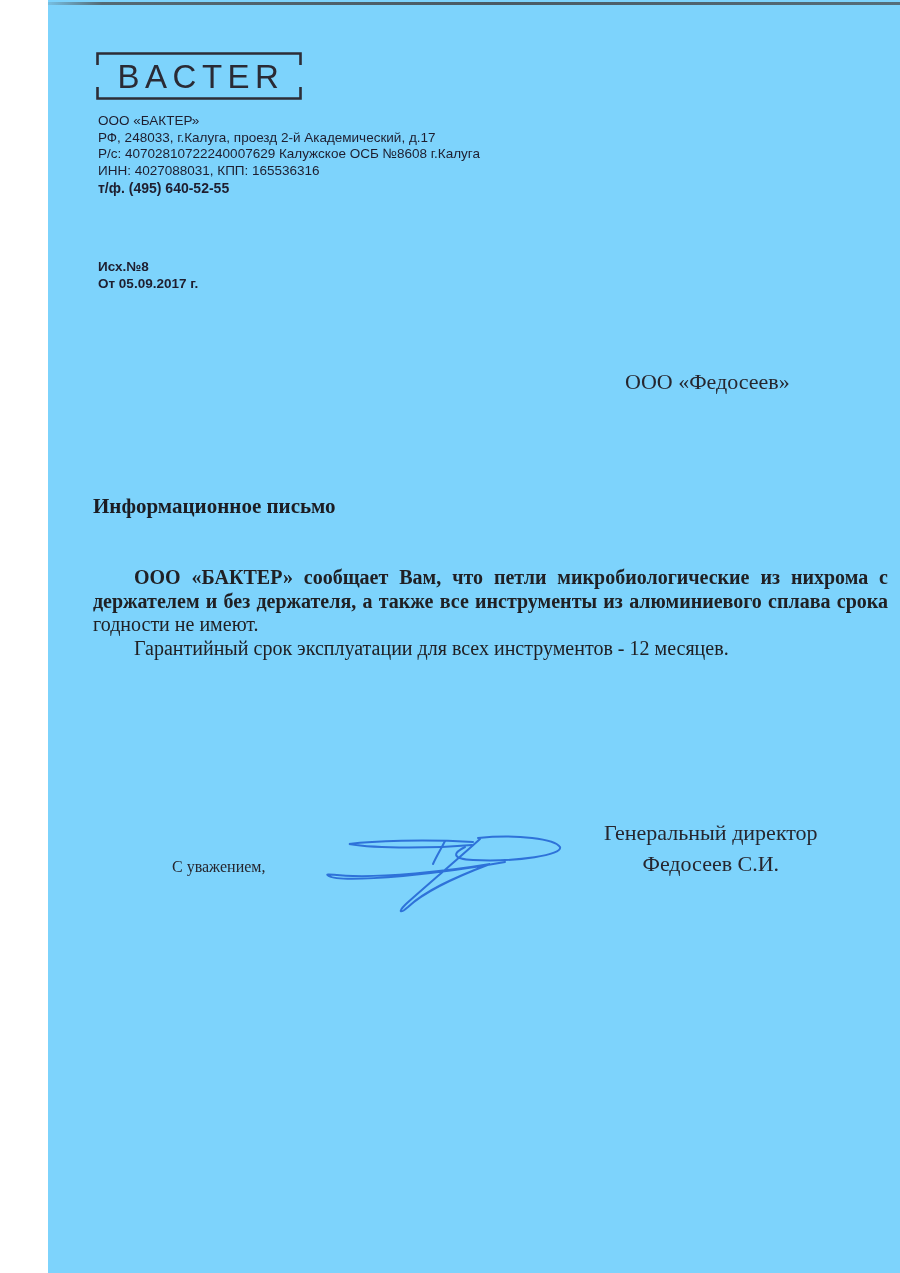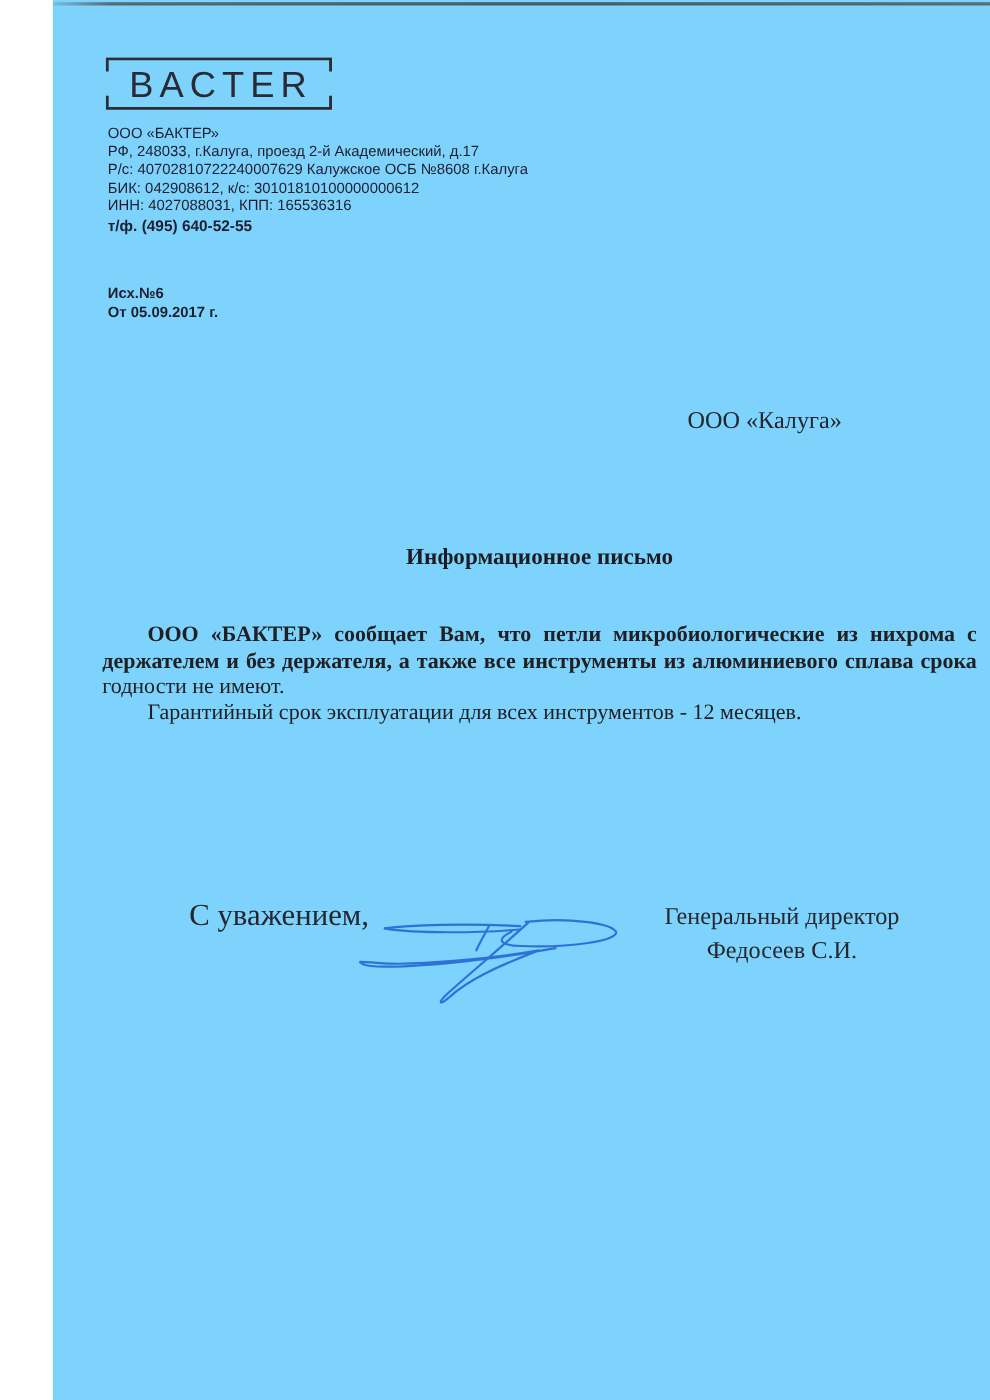--- a/index.html
+++ b/index.html
@@ -45,36 +45,35 @@
   }
   
   .recipient {
     position: absolute; left: 577px; top: 369px;
     font-size: 22px;
     color: #26262e;
     white-space: nowrap;
   }
   .letter-title {
     position: absolute; left: 45px; top: 494px; width: 795px;
-    text-align: center;
     font-size: 21px; font-weight: bold;
     color: #1c1c22;
   }
   .letter-body {
     position: absolute; left: 45px; top: 566px; width: 795px;
     font-size: 20px; line-height: 23.6px;
     color: #202024;
   }
   .letter-body .line { width: 100%; }
   .letter-body .indent { text-indent: 41px; }
   .letter-body .stretch { text-align: justify; text-align-last: justify; font-weight: bold; }
   
   .salutation {
-    position: absolute; left: 124px; top: 817px;
-    font-size: 28px; color: #26262e; white-space: nowrap;
+    position: absolute; left: 124px; top: 858px;
+    font-size: 16px; color: #26262e; white-space: nowrap;
   }
   .signature { position: absolute; left: 275px; top: 831px; }
   .signer-block {
     position: absolute; left: 556px; top: 817px;
     font-size: 22px; line-height: 31px;
     color: #26262e; white-space: nowrap; text-align: center;
   }
 </style>
 </head>
 <body>
@@ -88,31 +87,30 @@
       <path d="M1.5,13 V1.5 H204.5 V13"></path>
       <path d="M1.5,35 V46.5 H204.5 V35"></path>
     </g>
     <text x="105" y="36" text-anchor="middle" font-family="Liberation Sans, sans-serif" font-size="33" letter-spacing="5.5" fill="#2a2a34">BACTER</text>
   </svg>
 
   <div class="company-info">
     <div>ООО «БАКТЕР»</div>
     <div>РФ, 248033, г.Калуга, проезд 2-й Академический, д.17</div>
     <div>Р/с: 40702810722240007629 Калужское ОСБ №8608 г.Калуга</div>
-    <div>БИК: 042908612, к/с: 30101810100000000612</div>
     <div>ИНН: 4027088031, КПП: 165536316</div>
     <div class="phone">т/ф. (495) 640-52-55</div>
   </div>
 
   <div class="ref-block">
-    <div>Исх.№6</div>
+    <div>Исх.№8</div>
     <div>От 05.09.2017 г.</div>
   </div>
 
-  <div class="recipient">ООО «Калуга»</div>
+  <div class="recipient">ООО «Федосеев»</div>
 
   <div class="letter-title">Информационное письмо</div>
 
   <div class="letter-body">
     <div class="line indent stretch">ООО «БАКТЕР» сообщает Вам, что петли микробиологические из нихрома с</div>
     <div class="line stretch">держателем и без держателя, а также все инструменты из алюминиевого сплава срока</div>
     <div class="line">годности не имеют.</div>
     <div class="line indent">Гарантийный срок эксплуатации для всех инструментов - 12 месяцев.</div>
   </div>
 

